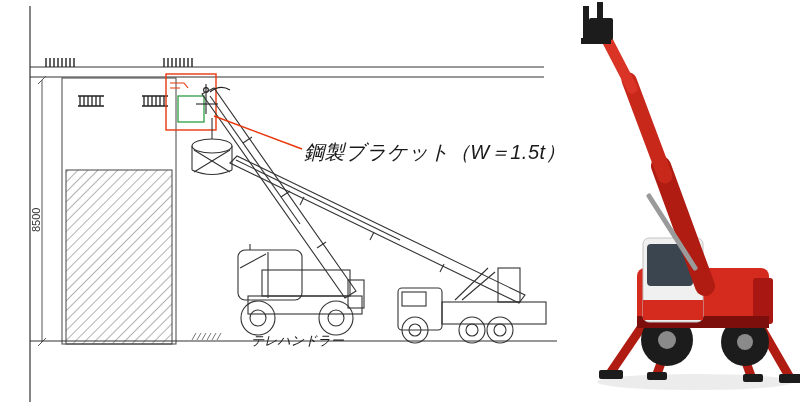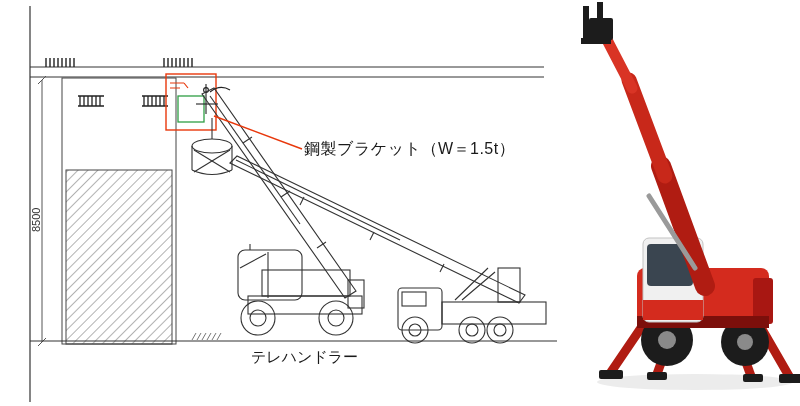--- a/index.html
+++ b/index.html
@@ -2,22 +2,22 @@
 <html><head>
 <meta charset="utf-8">
 <style>
   html,body{margin:0;padding:0;background:#fff;}
   #stage{
     position:relative;width:800px;height:406px;background:#ffffff;
     font-family:"Liberation Sans","DejaVu Sans",sans-serif;overflow:hidden;
   }
   svg{position:absolute;top:0;left:0;}
   .label{position:absolute;color:#1a1a1a;white-space:nowrap;}
-  .callout-label{left:304px;top:139px;font-size:16px;letter-spacing:.5px;}
-  .telehandler-label{left:251px;top:348px;font-size:15px;}
+  .callout-label{left:304px;top:139px;font-size:20px;letter-spacing:.5px;font-style:italic;}
+  .telehandler-label{left:251px;top:332px;font-size:13px;font-style:italic;}
   .aerial-label{left:424px;top:348px;font-size:15px;}
   .dim-label{
     left:30px;top:232px;font-size:11px;color:#333;
     transform:rotate(-90deg);transform-origin:left top;
   }
 </style>
 </head>
 <body>
 
 <div id="stage">

